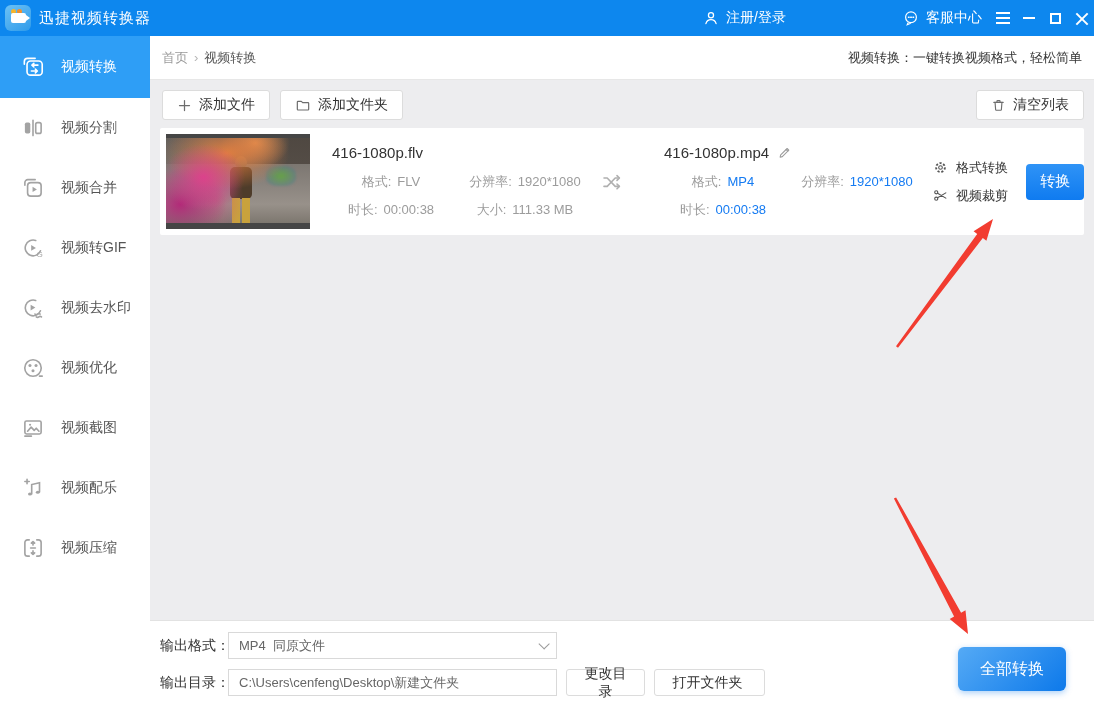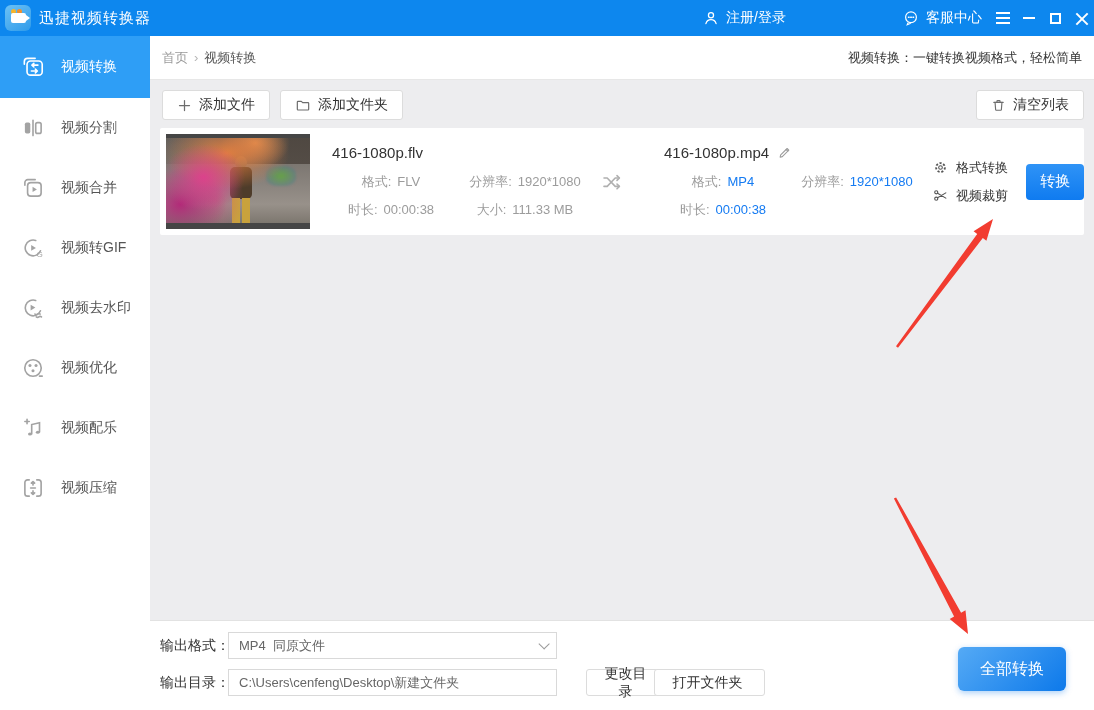--- a/index.html
+++ b/index.html
@@ -138,21 +138,21 @@
     border:1px solid #d9d9d9; background:#fff; display:flex; align-items:center;
     padding:0 10px; font-size:13px; color:#666; cursor:pointer;
   }
   .select-box .val { white-space:pre; }
   .chev { margin-left:auto; width:8px; height:8px; border-right:1.5px solid #9a9a9a; border-bottom:1.5px solid #9a9a9a; transform:rotate(45deg) translateY(-3px); }
   .dir-input {
     position:absolute; left:78px; top:48px; width:329px; height:27px;
     border:1px solid #d9d9d9; background:#fff; font-size:13px; color:#666;
     padding:0 10px; font-family:inherit;
   }
-  .btn-dir1 { position:absolute; left:436px; top:48px; width:79px; height:27px; justify-content:center; }
+  .btn-dir1 { position:absolute; left:416px; top:48px; width:79px; height:27px; justify-content:center; }
   .btn-dir2 { position:absolute; left:504px; top:48px; width:111px; height:27px; justify-content:center;padding-left:10px; }
   .btn-convert-all {
     position:absolute; left:808px; top:26px; width:108px; height:44px;
     border:none; border-radius:6px; color:#fff; font-size:16px; cursor:pointer;
     background:linear-gradient(135deg,#55aaf5,#0d79ea);
     box-shadow:0 2px 6px rgba(13,121,234,.35); font-family:inherit;
   }
 
   
   .annotation-layer { position:absolute; left:0; top:0; width:1094px; height:710px; pointer-events:none; z-index:60; }
@@ -274,20 +274,31 @@
         <circle cx="12" cy="12" r="7.6"></circle>
         <circle cx="9.2" cy="9.6" r="1.4" fill="currentColor" stroke="none"></circle>
         <circle cx="14.8" cy="9.6" r="1.4" fill="currentColor" stroke="none"></circle>
         <circle cx="12" cy="14.6" r="1.4" fill="currentColor" stroke="none"></circle>
         <path d="M18 19.5h2.5" stroke-linecap="round"></path>
       </svg>
     </span>
     <span>视频优化</span>
   </div>
 
+  <div class="side-item">
+    <span class="ic">
+      <svg width="26" height="26" viewBox="0 0 24 24" fill="none" stroke="currentColor" stroke-width="1.5" stroke-linecap="round" stroke-linejoin="round">
+        <rect x="4.5" y="5.5" width="15" height="12" rx="1.5"></rect>
+        <path d="M7 15l3.3-3.8 2.8 3 1.9-2 2.5 2.8"></path>
+        <circle cx="9.3" cy="9" r="1" fill="currentColor" stroke="none"></circle>
+        <path d="M4.5 19.5h6"></path>
+      </svg>
+    </span>
+    <span>视频截图</span>
+  </div>
 
   <div class="side-item">
     <span class="ic">
       <svg width="26" height="26" viewBox="0 0 24 24" fill="none" stroke="currentColor" stroke-width="1.5" stroke-linecap="round">
         <path d="M4.5 6h4M6.5 4v4"></path>
         <path d="M10.8 17.5V8.8l7.2-1.6v8.6"></path>
         <ellipse cx="9.2" cy="17.6" rx="1.8" ry="1.4" fill="currentColor" stroke="none"></ellipse>
         <ellipse cx="16.4" cy="15.9" rx="1.8" ry="1.4" fill="currentColor" stroke="none"></ellipse>
       </svg>
     </span>

